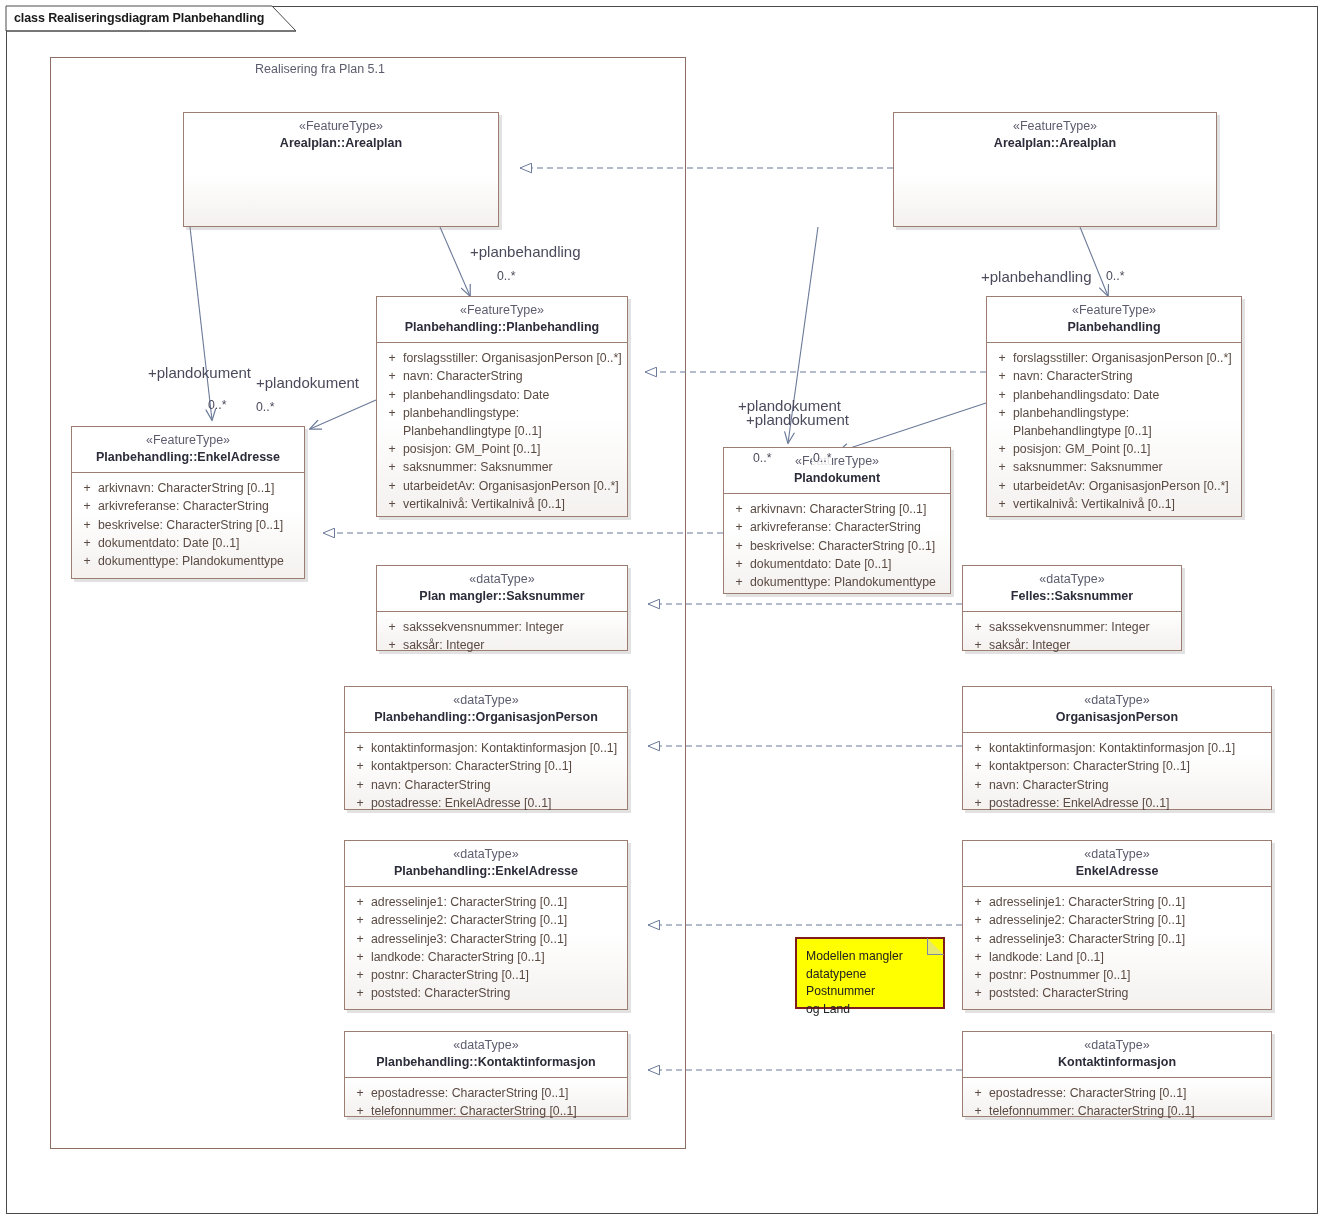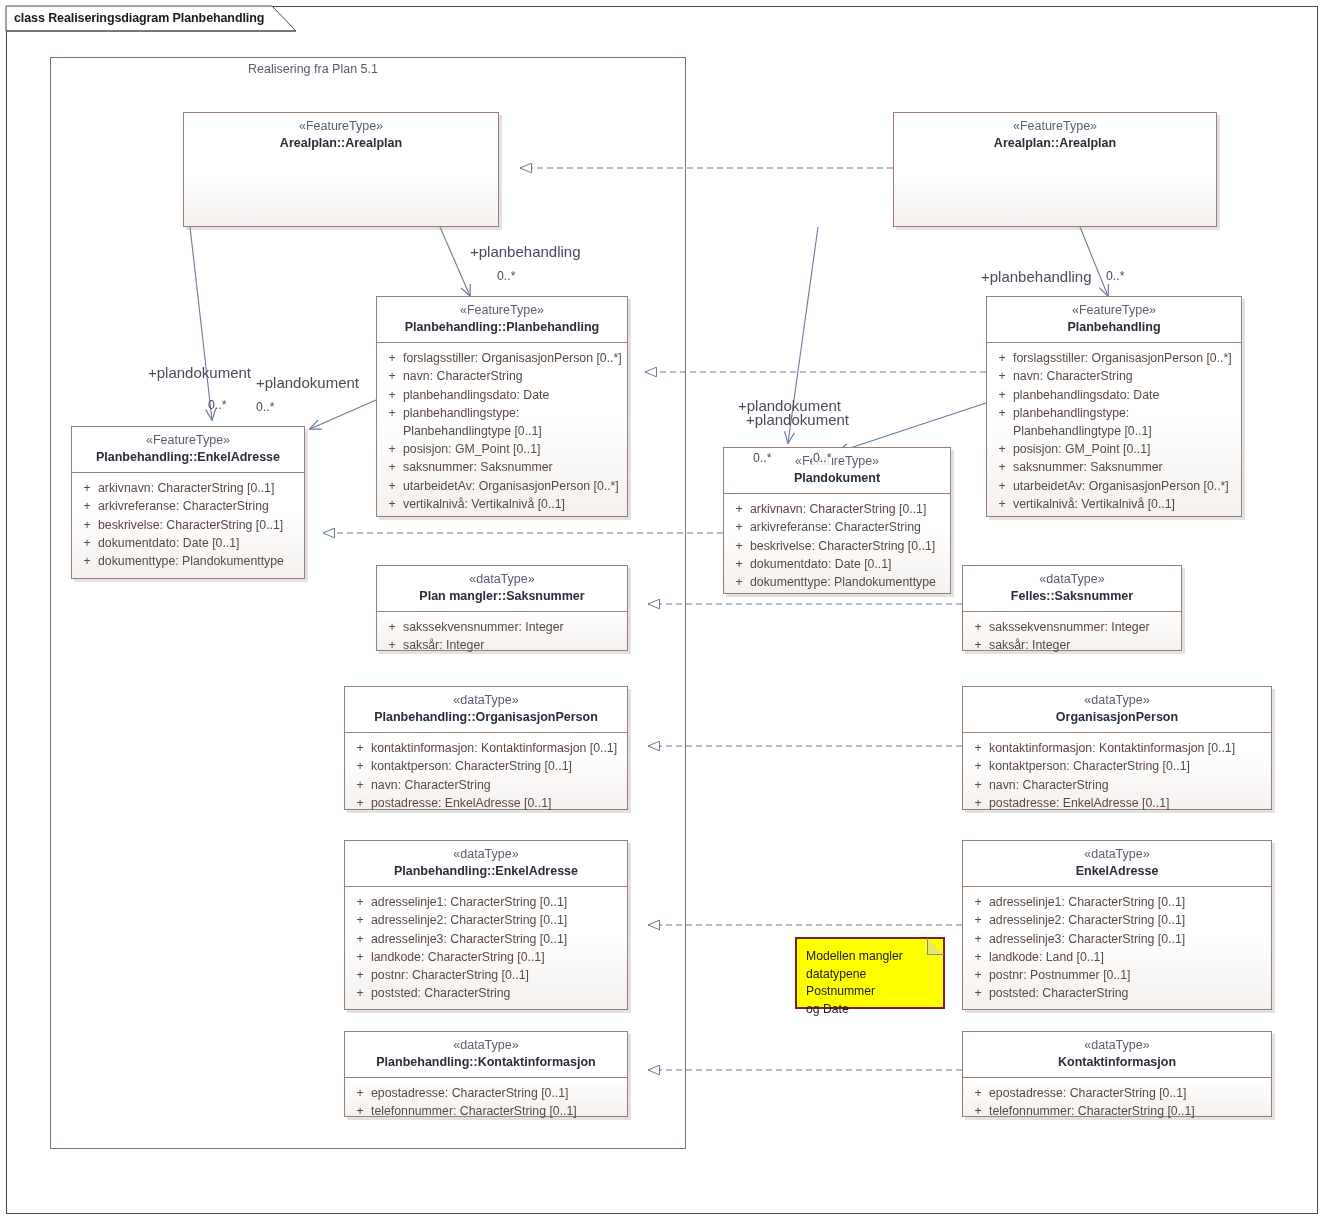--- a/index.html
+++ b/index.html
@@ -21,21 +21,21 @@
     font-size:12.5px;font-weight:bold;color:#1a1a1a;white-space:nowrap;
     letter-spacing:-0.1px;
   }
 
   
   .package-box{
     position:absolute;left:50px;top:57px;width:636px;height:1092px;
     border:1px solid #8d6e63;box-sizing:border-box;background:transparent;
   }
   .package-label{
-    position:absolute;left:248px;top:62px;font-size:12.5px;color:#5c5c6e;
+    position:absolute;left:255px;top:62px;font-size:12.5px;color:#5c5c6e;
     white-space:nowrap;
   }
 
   
   .uml{
     position:absolute;box-sizing:border-box;
     border:1px solid #9b7d72;
     background:linear-gradient(to bottom,#ffffff 0%,#ffffff 55%,#f4f1ef 100%);
     box-shadow:3px 3px 0 0 rgba(150,150,150,0.28);
   }
@@ -502,21 +502,21 @@
           <span class="txt">telefonnummer: CharacterString [0..1]</span>
         </div>
       </div>
   </div>
 
   <div class="note" style="left:795px;top:937px;width:150px;height:72px;">
     <div class="fold"></div>
     <div class="ntxt">
       <div>Modellen mangler</div>
       <div>datatypene Postnummer</div>
-      <div>og Date</div>
+      <div>og Land</div>
     </div>
   </div>
 
   <div class="edge-label" style="left:470px;top:243px;">+planbehandling</div>
   <div class="mult-label" style="left:497px;top:269px;">0..*</div>
 
   <div class="edge-label" style="left:148px;top:364px;">+plandokument</div>
   <div class="mult-label" style="left:208px;top:398px;">0..*</div>
 
   <div class="edge-label" style="left:256px;top:374px;">+plandokument</div>

